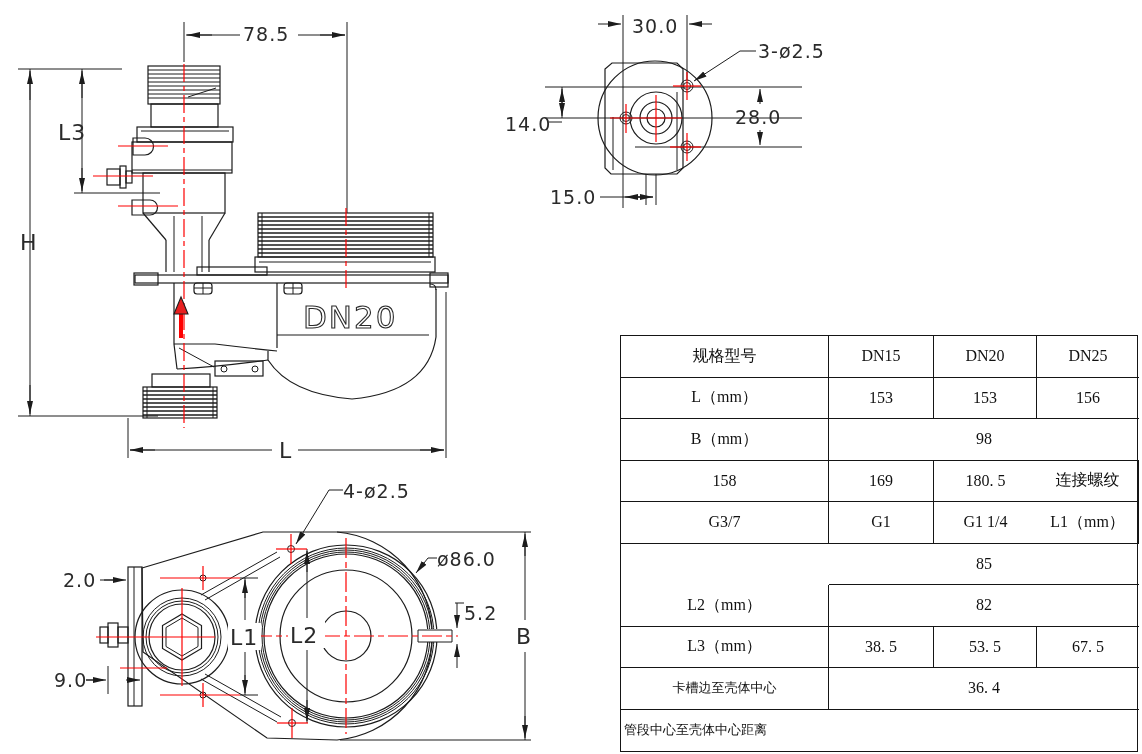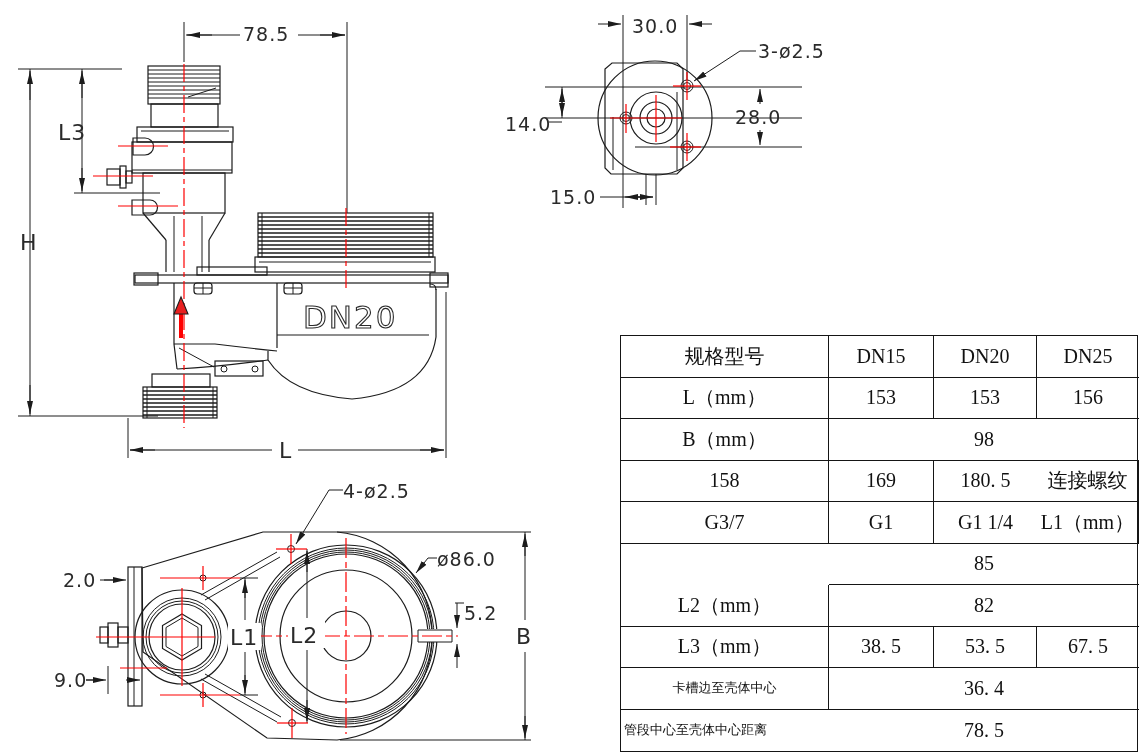--- a/index.html
+++ b/index.html
@@ -11,21 +11,21 @@
   .outline-txt{font-family:"DejaVu Sans",sans-serif;font-size:31px;letter-spacing:2px;
                fill:#ffffff;stroke:#2a2a2a;stroke-width:1.1px;font-weight:500;}
   
   #spec-table{position:absolute;left:620px;top:335px;width:518px;height:417px;
               display:grid;grid-template-columns:208px 105px 103px 102px;
               grid-template-rows:repeat(10,1fr);
               border:1.6px solid #151515;box-sizing:border-box;background:#fff;
               font-family:"Liberation Serif","DejaVu Serif",serif;color:#111;}
   .cell{border-right:1.4px solid #151515;border-bottom:1.4px solid #151515;
         display:flex;align-items:center;justify-content:center;
-        font-size:20px;white-space:nowrap;box-sizing:border-box;}
+        font-size:16px;white-space:nowrap;box-sizing:border-box;}
   .cell.lastcol{border-right:none;}
   .cell.lastrow{border-bottom:none;}
   .cell.merged{grid-column:2/5;border-right:none;}
   .cell.small{font-size:13px;}
   .cell.leftalign{justify-content:flex-start;padding-left:3px;border-right:none;overflow:visible;}
 </style>
 </head>
 <body>
 
 <div id="stage">
@@ -371,16 +371,15 @@
 
   <div class="cell">L3（mm）</div>
   <div class="cell">38. 5</div>
   <div class="cell">53. 5</div>
   <div class="cell lastcol">67. 5</div>
 
   <div class="cell small">卡槽边至壳体中心</div>
   <div class="cell merged">36. 4</div>
 
   <div class="cell small leftalign lastrow">管段中心至壳体中心距离</div>
-  <div class="cell merged lastrow">78. 5</div>
 </div>
 
 </div>
 
 </body></html>

